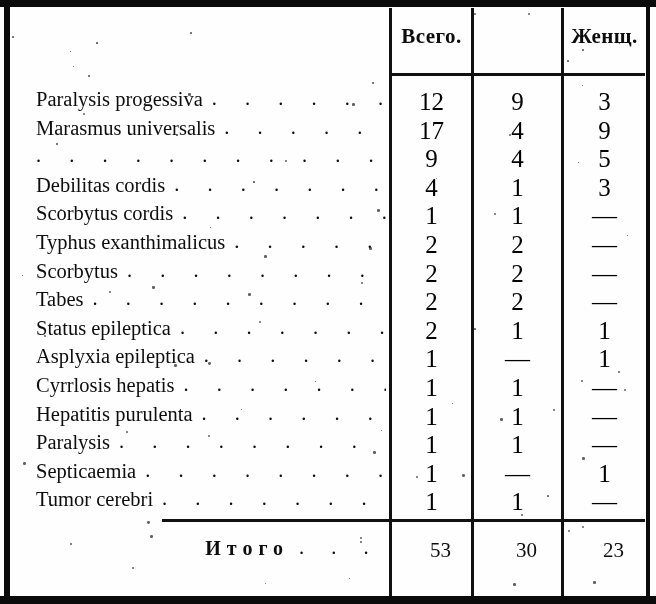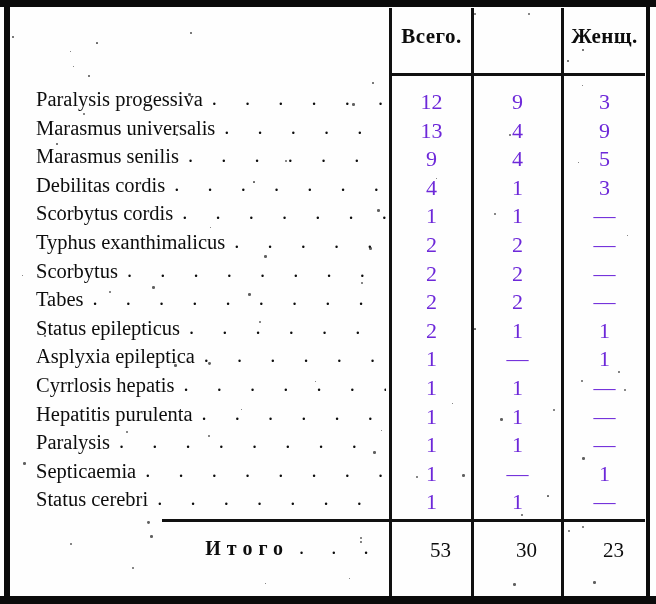--- a/index.html
+++ b/index.html
@@ -127,22 +127,22 @@
     color: #0d0d0d;
     letter-spacing: 11.5px;
     transform: translateY(-1px);
   }
   .num-cell {
     position: absolute;
     top: 0;
     height: 28.6px;
     line-height: 28.6px;
     text-align: center;
-    font-size: 22px;
-    color: #6d28d9;
+    font-size: 25px;
+    color: #000000;
   }
   .num-cell.c-total  { left: 392px; width: 79px; }
   .num-cell.c-male   { left: 474px; width: 87px; }
   .num-cell.c-female { left: 564px; width: 81px; }
 
   
   .total-zone {
     position: absolute;
     left: 9px; top: 530px;
     width: 656px; height: 44px; font-family: Liberation Serif, serif;
@@ -224,27 +224,26 @@
         </div>
         <div class="num-cell c-total">12</div>
         <div class="num-cell c-male">9</div>
         <div class="num-cell c-female">3</div>
       </div>
       <div class="trow">
         <div class="label-cell">
           <span class="label-text">Marasmus universalis</span>
           <span class="leader">. . . . . . . . . . . . . . . . . . . . . . . .</span>
         </div>
-        <div class="num-cell c-total">13</div>
+        <div class="num-cell c-total">17</div>
         <div class="num-cell c-male">4</div>
         <div class="num-cell c-female">9</div>
       </div>
       <div class="trow">
         <div class="label-cell">
-          <span class="label-text">Marasmus senilis</span>
           <span class="leader">. . . . . . . . . . . . . . . . . . . . . . . .</span>
         </div>
         <div class="num-cell c-total">9</div>
         <div class="num-cell c-male">4</div>
         <div class="num-cell c-female">5</div>
       </div>
       <div class="trow">
         <div class="label-cell">
           <span class="label-text">Debilitas cordis</span>
           <span class="leader">. . . . . . . . . . . . . . . . . . . . . . . .</span>
@@ -284,21 +283,21 @@
         <div class="label-cell">
           <span class="label-text">Tabes</span>
           <span class="leader">. . . . . . . . . . . . . . . . . . . . . . . .</span>
         </div>
         <div class="num-cell c-total">2</div>
         <div class="num-cell c-male">2</div>
         <div class="num-cell c-female">—</div>
       </div>
       <div class="trow">
         <div class="label-cell">
-          <span class="label-text">Status epilepticus</span>
+          <span class="label-text">Status epileptica</span>
           <span class="leader">. . . . . . . . . . . . . . . . . . . . . . . .</span>
         </div>
         <div class="num-cell c-total">2</div>
         <div class="num-cell c-male">1</div>
         <div class="num-cell c-female">1</div>
       </div>
       <div class="trow">
         <div class="label-cell">
           <span class="label-text">Asplyxia epileptica</span>
           <span class="leader">. . . . . . . . . . . . . . . . . . . . . . . .</span>
@@ -338,21 +337,21 @@
         <div class="label-cell">
           <span class="label-text">Septicaemia</span>
           <span class="leader">. . . . . . . . . . . . . . . . . . . . . . . .</span>
         </div>
         <div class="num-cell c-total">1</div>
         <div class="num-cell c-male">—</div>
         <div class="num-cell c-female">1</div>
       </div>
       <div class="trow">
         <div class="label-cell">
-          <span class="label-text">Status cerebri</span>
+          <span class="label-text">Tumor cerebri</span>
           <span class="leader">. . . . . . . . . . . . . . . . . . . . . . . .</span>
         </div>
         <div class="num-cell c-total">1</div>
         <div class="num-cell c-male">1</div>
         <div class="num-cell c-female">—</div>
       </div>
     </div>
 
   <div class="total-zone">
     <div class="total-label-cell">

